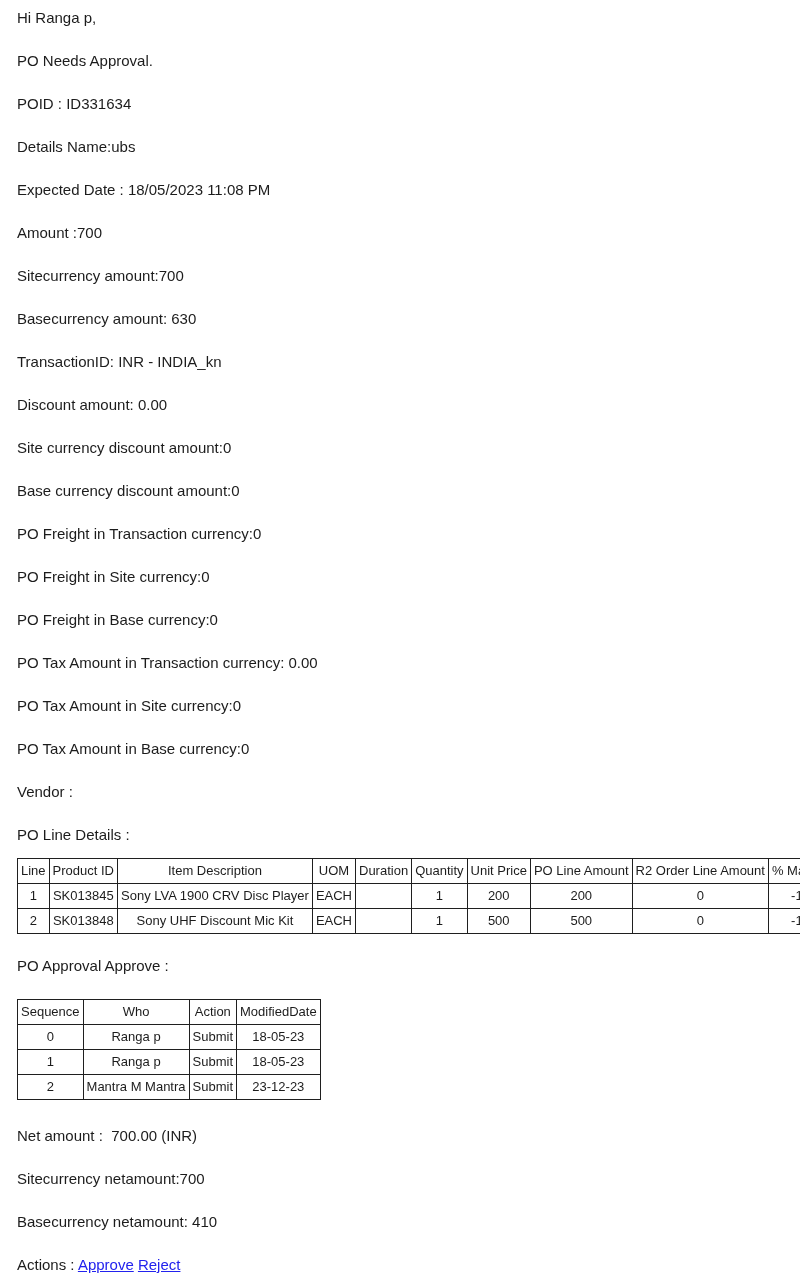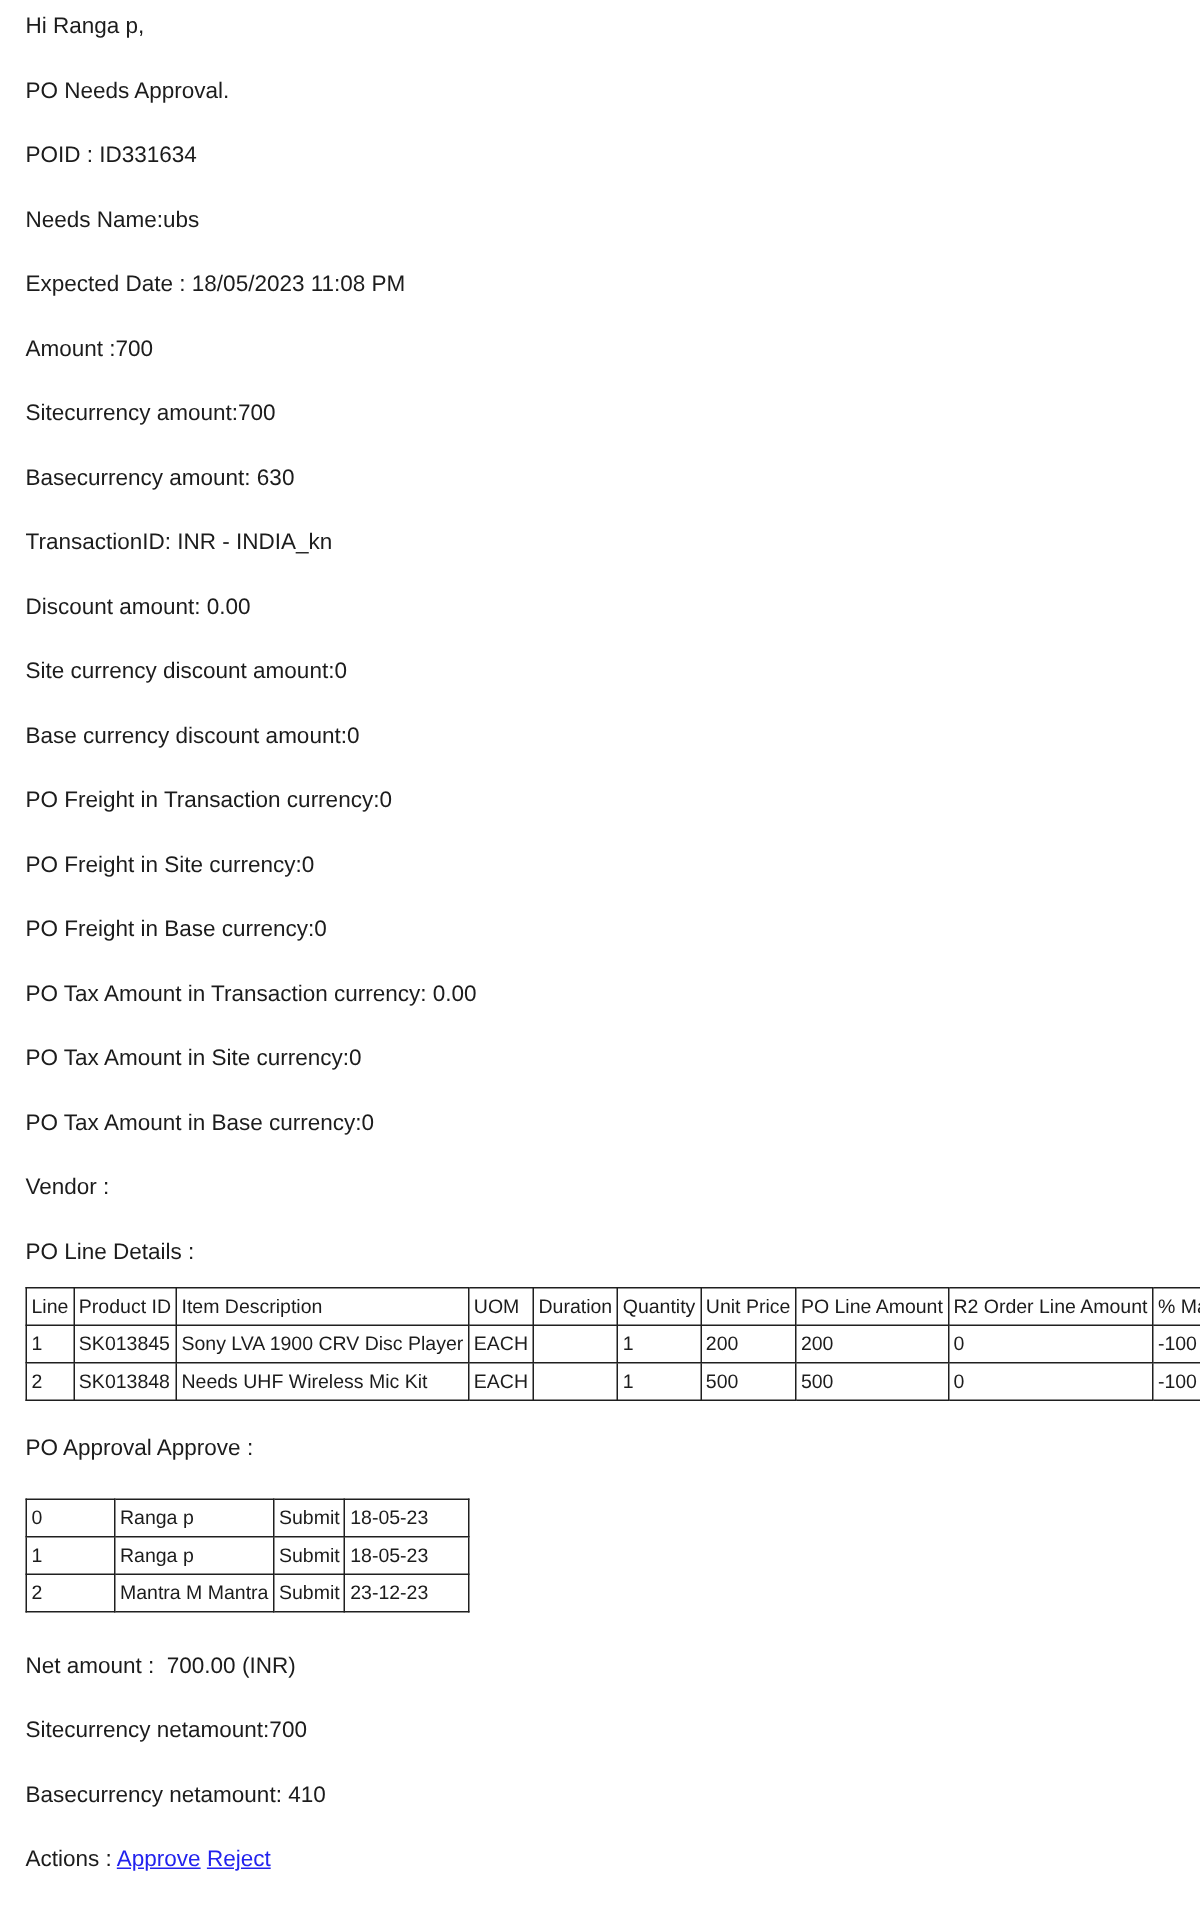--- a/index.html
+++ b/index.html
@@ -27,21 +27,21 @@
   table {
     border-collapse: collapse;
     margin: 0;
   }
   th, td {
     border: 1px solid #1f1f1f;
     font-family: "Liberation Sans", "DejaVu Sans", sans-serif;
     font-size: 13px;
     font-weight: normal;
     color: #1c1c1c;
-    text-align: left;
+    text-align: center;
     vertical-align: middle;
     padding: 2px 3px;
     height: 20px;
     white-space: nowrap;
     line-height: 1.25;
   }
   #po-line-table {
     margin-bottom: 22px;
   }
   #approval-table {
@@ -55,21 +55,21 @@
     cursor: pointer;
   }
 </style>
 </head>
 <body>
 
 <p class="line">Hi Ranga p,</p>
 <p class="line">PO Needs Approval.</p>
 
 <p class="line">POID : ID331634</p>
-<p class="line">Needs Name:ubs</p>
+<p class="line">Details Name:ubs</p>
 <p class="line">Expected Date : 18/05/2023 11:08 PM</p>
 <p class="line">Amount :700</p>
 <p class="line">Sitecurrency amount:700</p>
 <p class="line">Basecurrency amount: 630</p>
 <p class="line">TransactionID: INR - INDIA_kn</p>
 <p class="line">Discount amount: 0.00</p>
 <p class="line">Site currency discount amount:0</p>
 <p class="line">Base currency discount amount:0</p>
 <p class="line">PO Freight in Transaction currency:0</p>
 <p class="line">PO Freight in Site currency:0</p>
@@ -115,21 +115,21 @@
     <td></td>
     <td>1</td>
     <td>200</td>
     <td>200</td>
     <td>0</td>
     <td>-100</td>
   </tr>
   <tr>
     <td>2</td>
     <td>SK013848</td>
-    <td>Needs UHF Wireless Mic Kit</td>
+    <td>Sony UHF Discount Mic Kit</td>
     <td>EACH</td>
     <td></td>
     <td>1</td>
     <td>500</td>
     <td>500</td>
     <td>0</td>
     <td>-100</td>
   </tr>
 </tbody>
   </table>
@@ -137,20 +137,26 @@
 <p class="line heading-gap">PO Approval Approve :</p>
 
 <table id="approval-table">
   <colgroup>
     <col style="width:59px">
       <col style="width:106px">
       <col style="width:44px">
       <col style="width:83px">
   </colgroup>
   <tbody>
+      <tr>
+    <th>Sequence</th>
+    <th>Who</th>
+    <th>Action</th>
+    <th>ModifiedDate</th>
+  </tr>
   <tr>
     <td>0</td>
     <td>Ranga p</td>
     <td>Submit</td>
     <td>18-05-23</td>
   </tr>
   <tr>
     <td>1</td>
     <td>Ranga p</td>
     <td>Submit</td>

